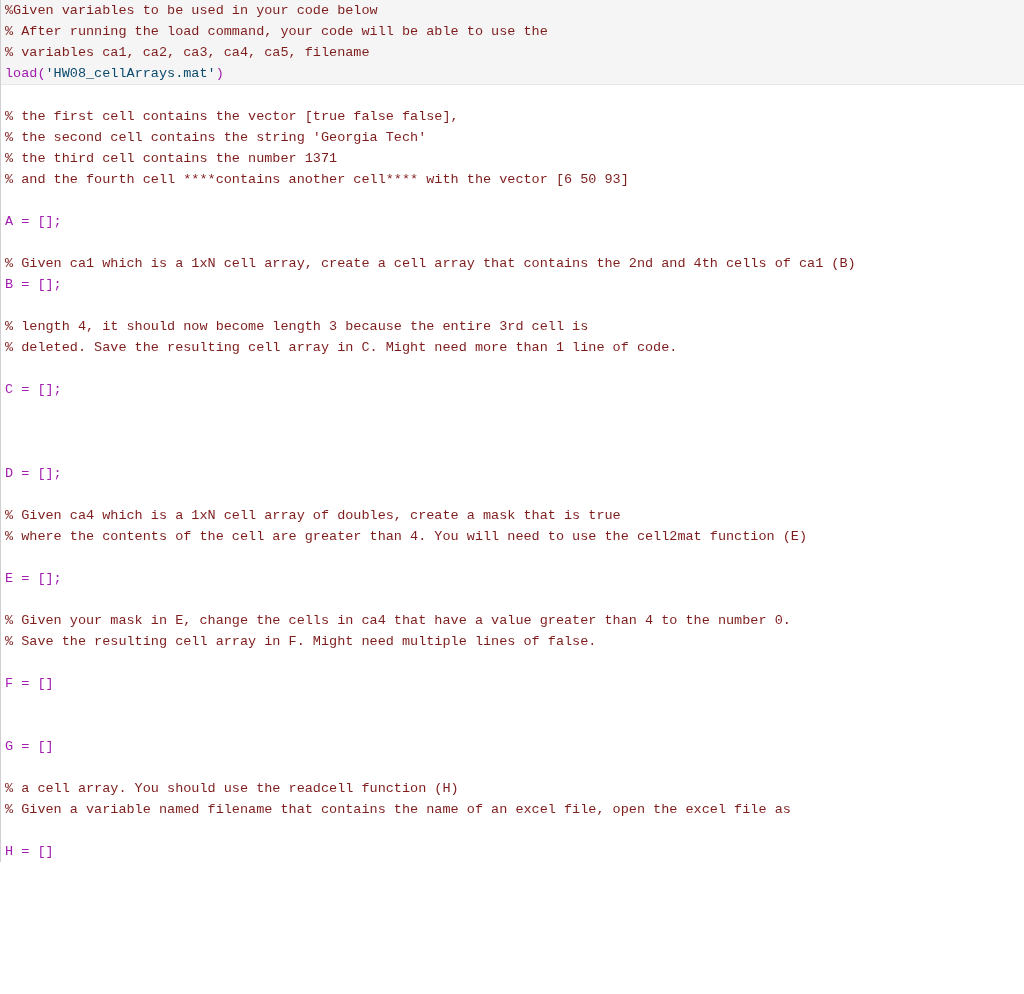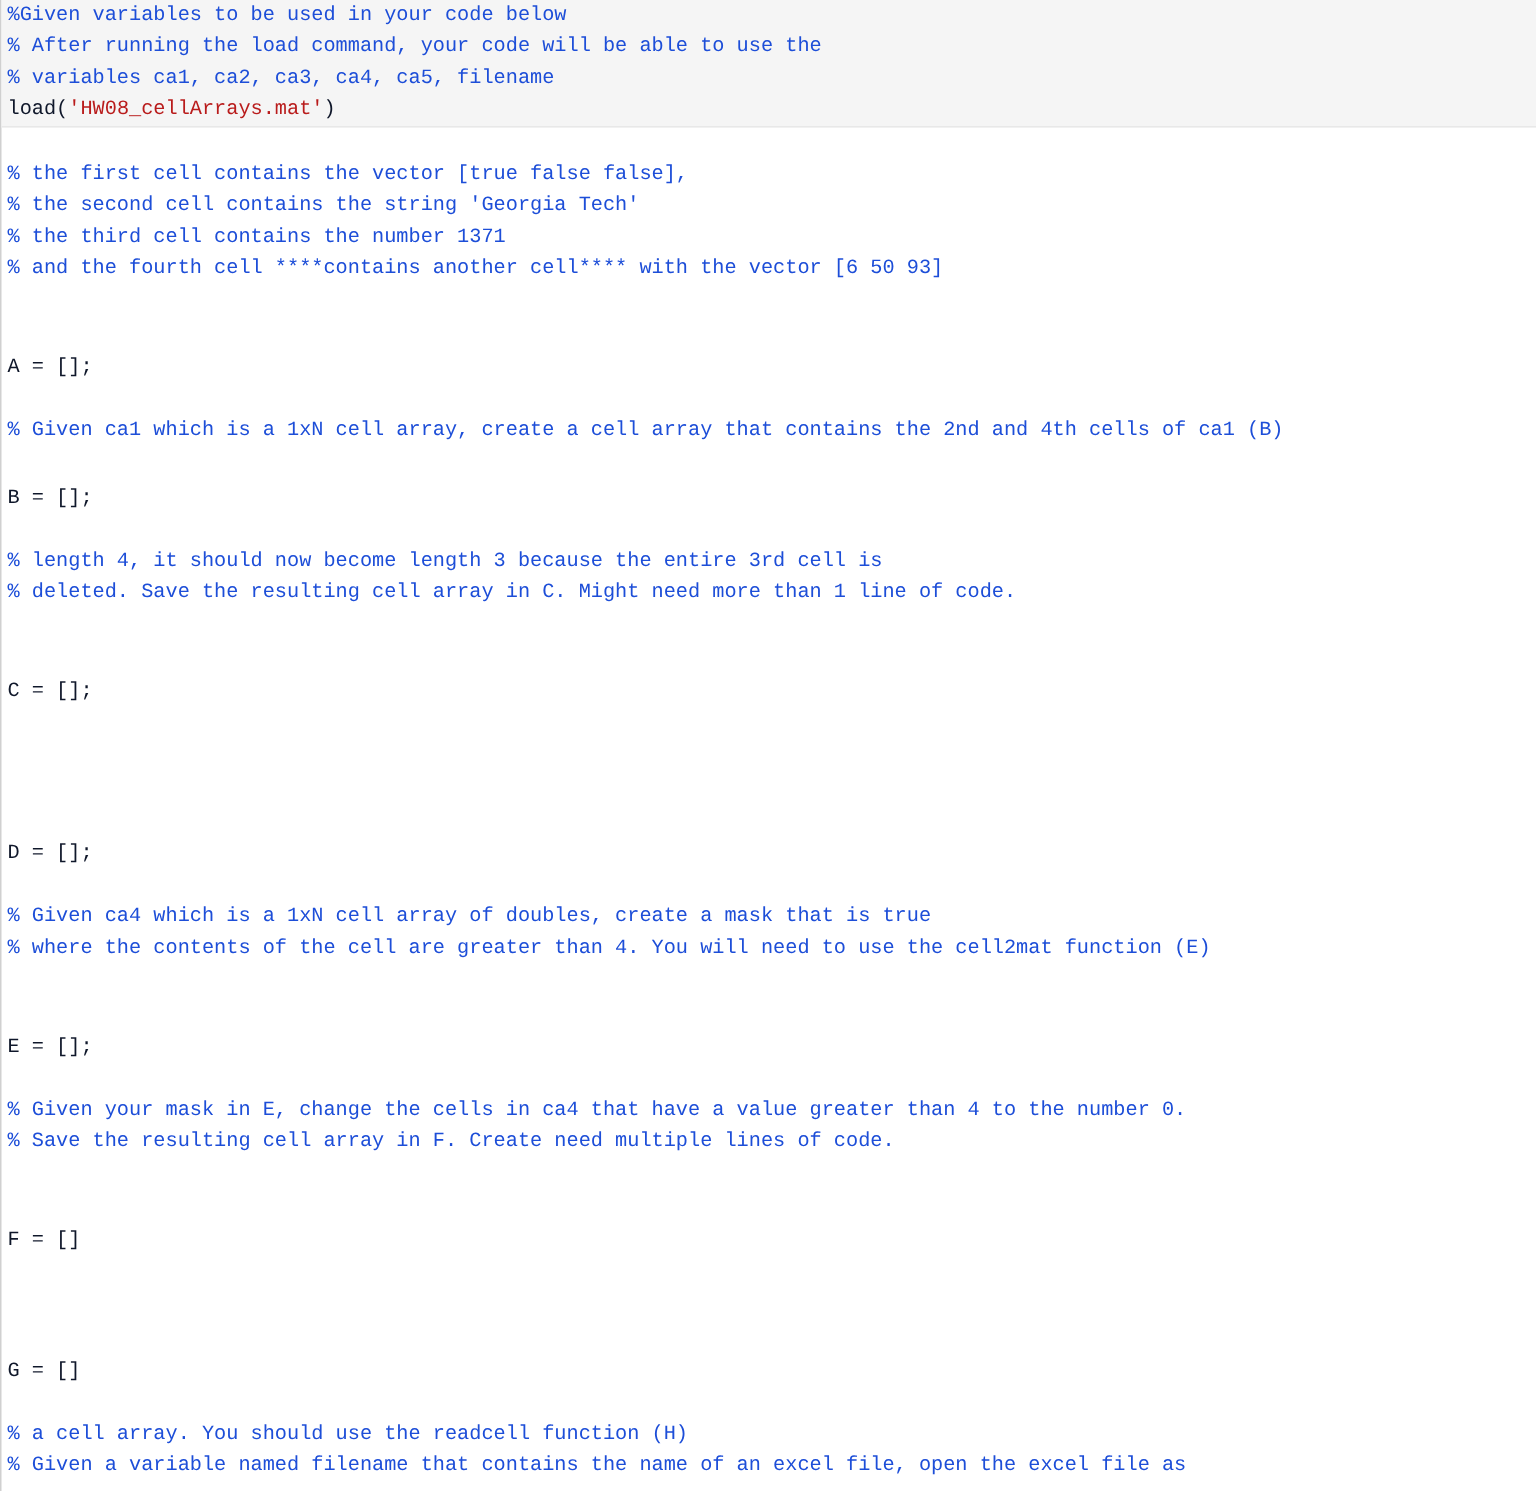--- a/index.html
+++ b/index.html
@@ -22,28 +22,27 @@
   .given-block {
     background: #f5f5f5;
     padding: 0;
     border-bottom: 1px solid #e8e8e8;
   }
   .line {
     white-space: pre;
     padding-left: 4px;
   }
   .comment {
-    color: #1d4ed8;
+    color: #7f1d1d;
   }
   .code {
-    color: #0f172a;
-    margin-top: 24px;
+    color: #a21caf;
   }
   .string {
-    color: #b91c1c;
+    color: #0c4a6e;
     text-align: center;
   }
 </style>
 </head>
 <body>
 
 <div class="code-container">
   <div class="given-block">
     <div class="line comment">%Given variables to be used in your code below</div>
     <div class="line comment">% After running the load command, your code will be able to use the</div>
@@ -70,21 +69,21 @@
   <div class="line">&nbsp;</div>
   <div class="line">&nbsp;</div>
   <div class="line code">D = [];</div>
   <div class="line">&nbsp;</div>
   <div class="line comment">% Given ca4 which is a 1xN cell array of doubles, create a mask that is true</div>
   <div class="line comment">% where the contents of the cell are greater than 4. You will need to use the cell2mat function (E)</div>
   <div class="line">&nbsp;</div>
   <div class="line code">E = [];</div>
   <div class="line">&nbsp;</div>
   <div class="line comment">% Given your mask in E, change the cells in ca4 that have a value greater than 4 to the number 0.</div>
-  <div class="line comment">% Save the resulting cell array in F. Create need multiple lines of code.</div>
+  <div class="line comment">% Save the resulting cell array in F. Might need multiple lines of false.</div>
   <div class="line">&nbsp;</div>
   <div class="line code">F = []</div>
   <div class="line">&nbsp;</div>
   <div class="line">&nbsp;</div>
   <div class="line code">G = []</div>
   <div class="line">&nbsp;</div>
   <div class="line comment">% a cell array. You should use the readcell function (H)</div>
   <div class="line comment">% Given a variable named filename that contains the name of an excel file, open the excel file as</div>
   <div class="line">&nbsp;</div>
   <div class="line code">H = []</div>

